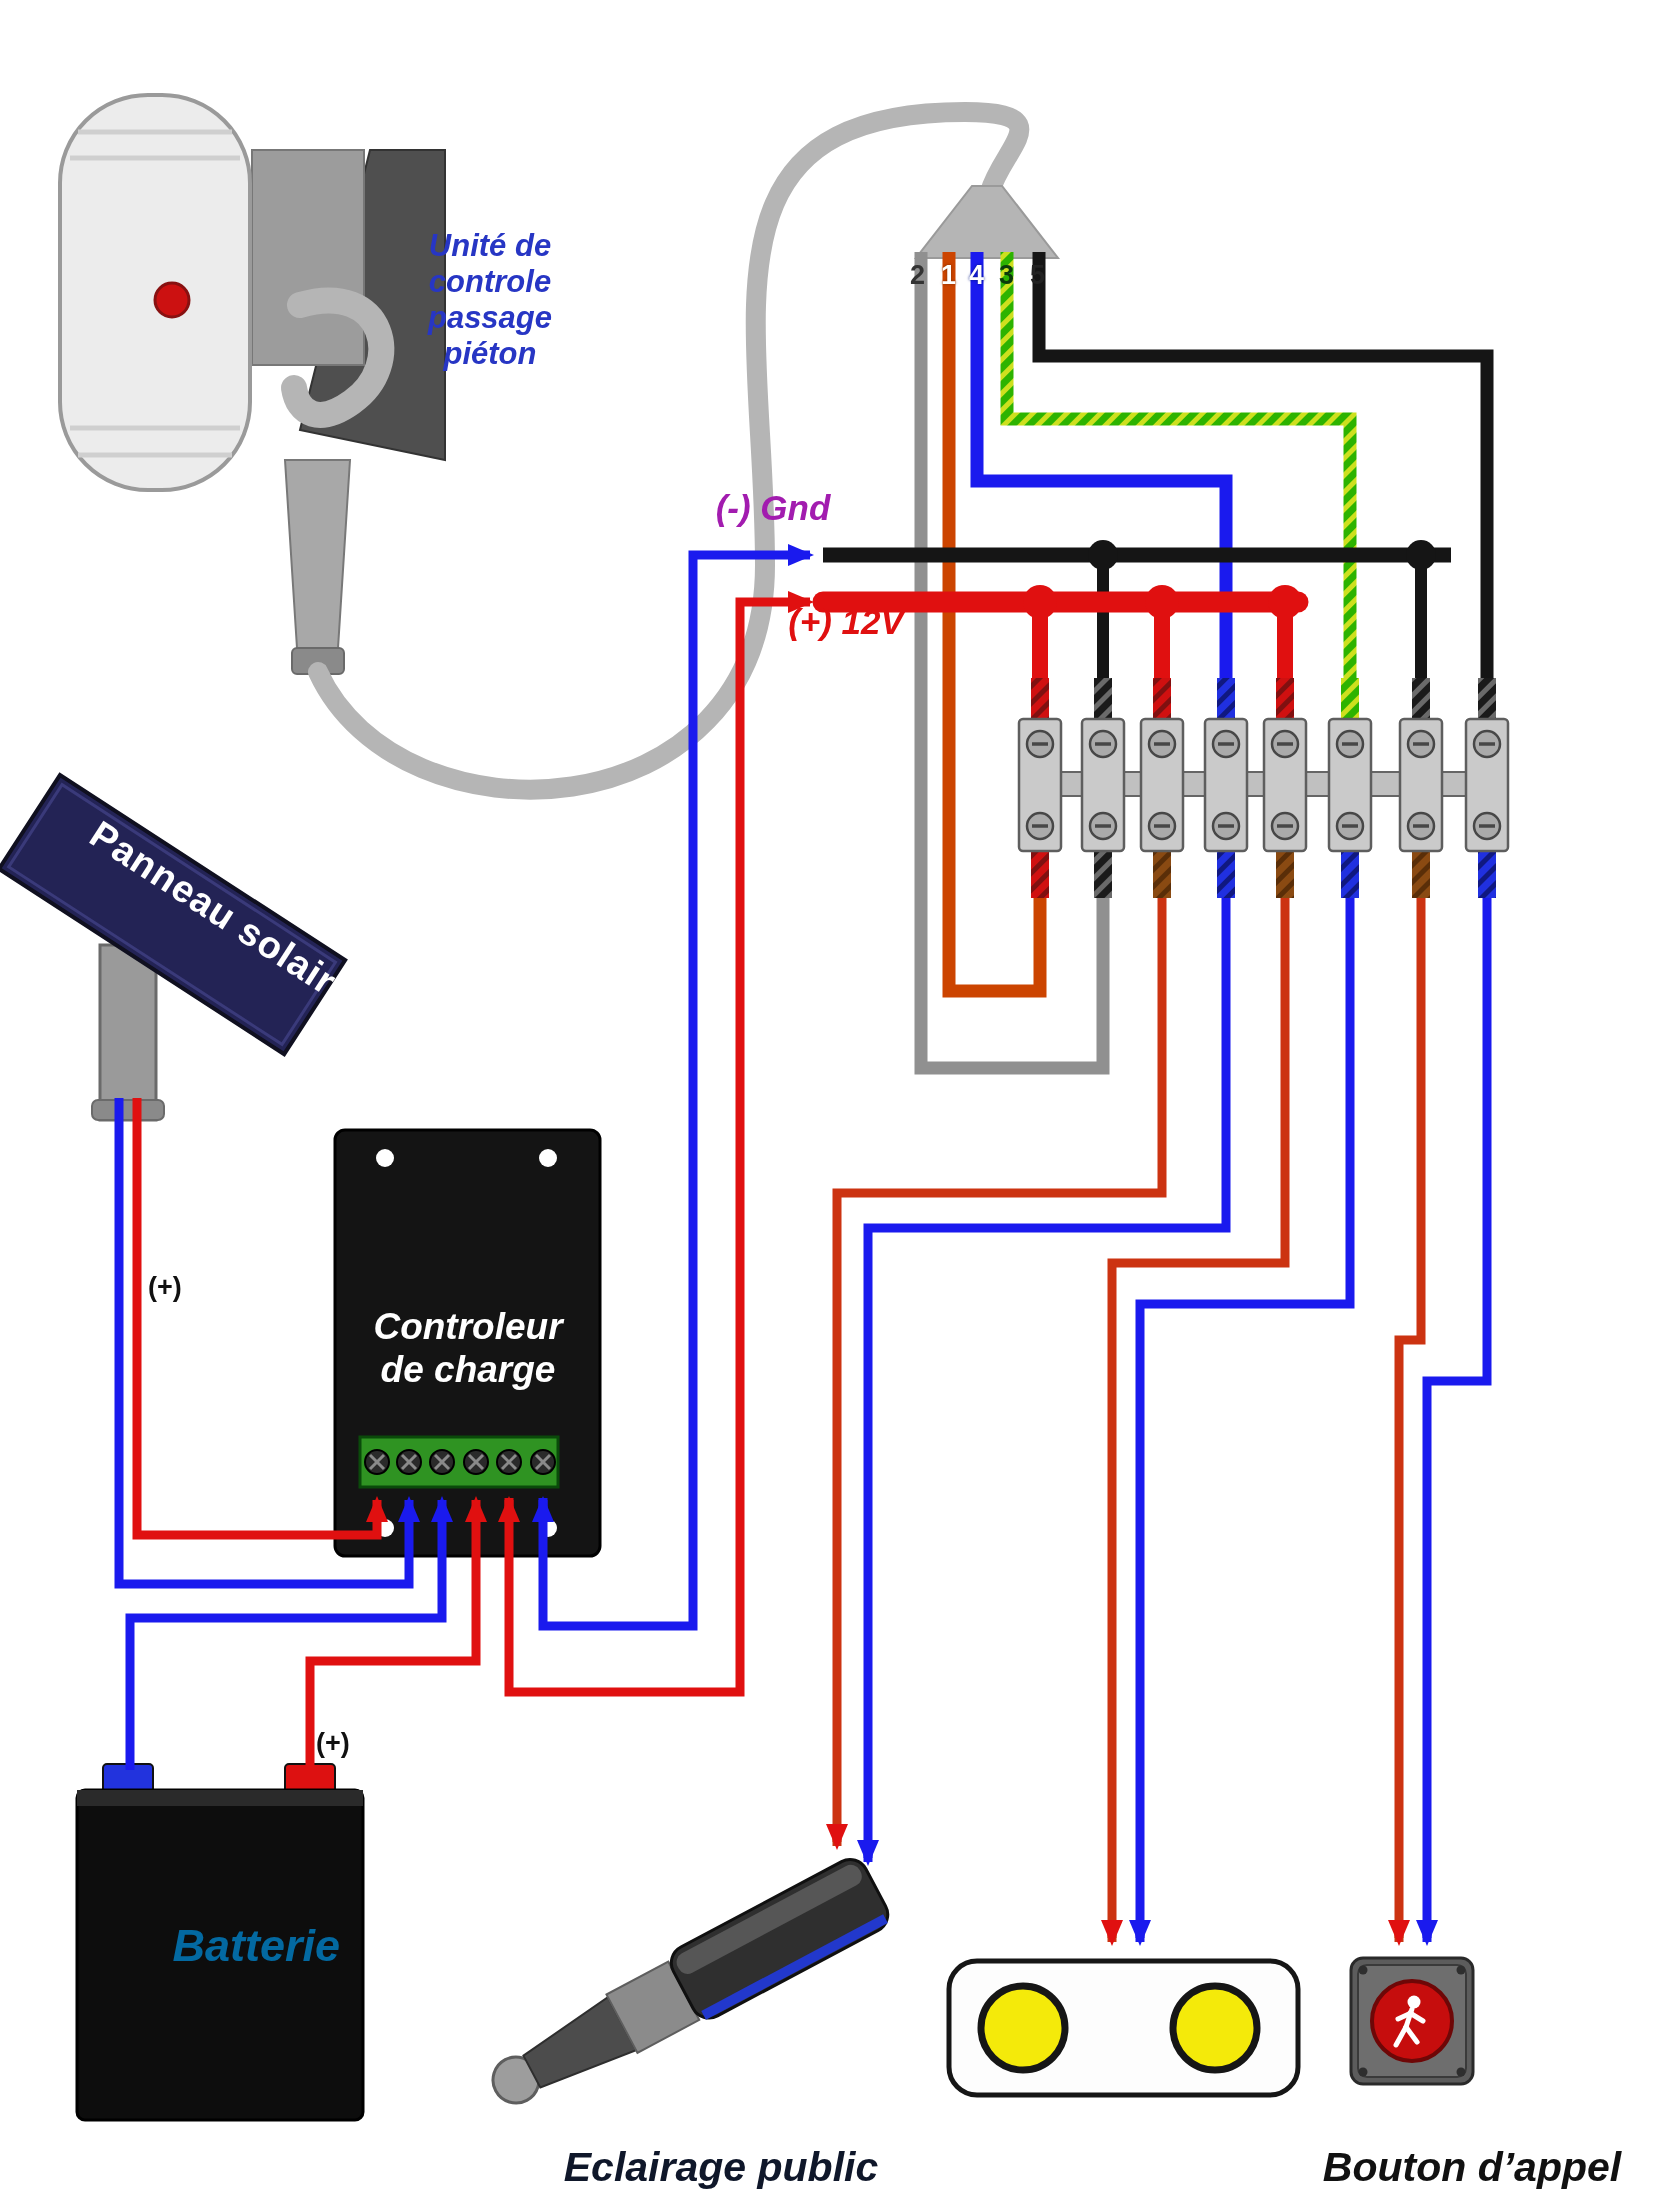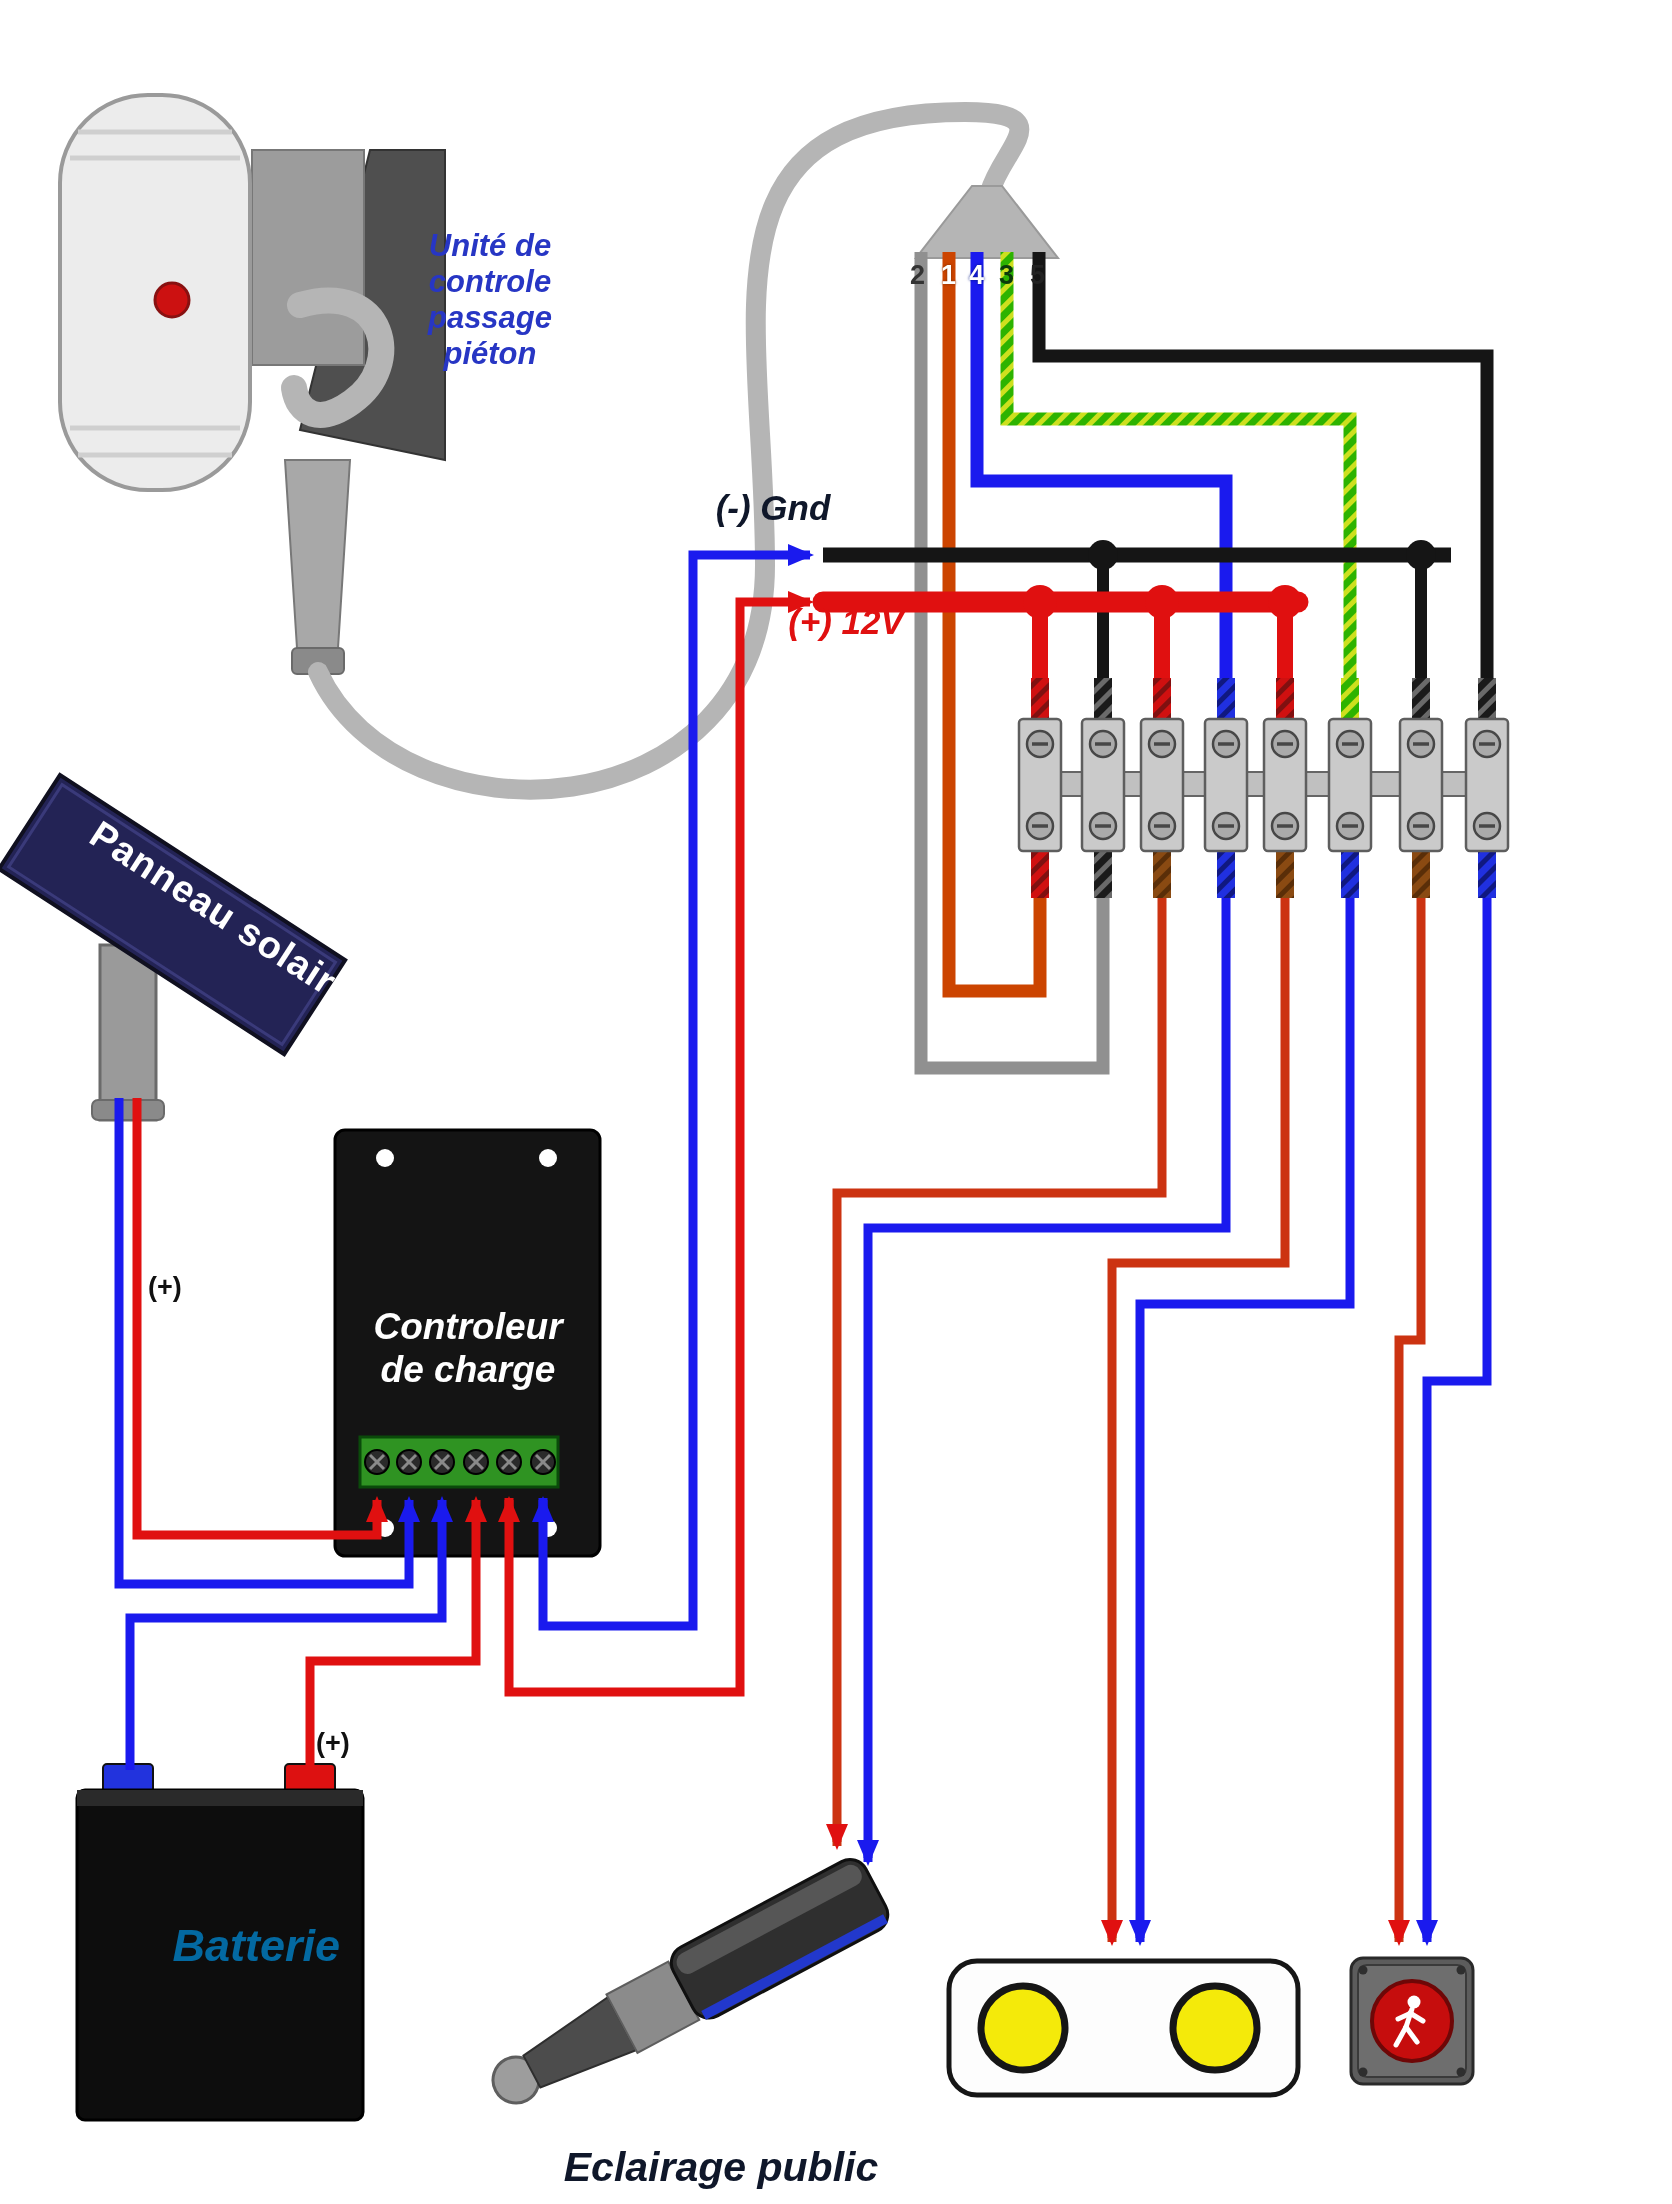--- a/index.html
+++ b/index.html
@@ -5,21 +5,21 @@
   html,body{margin:0;padding:0;background:#fff;}
   #canvas{position:relative;width:1672px;height:2204px;background:#ffffff;overflow:hidden;
           font-family:"Liberation Sans",sans-serif;padding-left:20px;}
   #wires-svg{position:absolute;left:0;top:0;}
   .lbl{position:absolute;font-weight:bold;white-space:pre-line;line-height:1.16;
        font-family:"Liberation Sans",sans-serif;}
   .it{font-style:italic;}
   .ctr{text-align:center;}
   .wnum{position:absolute;font-weight:bold;font-size:27px;line-height:1;}
   #lbl-unit{left:392px;top:228px;width:196px;font-size:31px;color:#2736c4;}
-  #lbl-gnd{left:688px;top:488px;width:170px;font-size:35px;color:#0f172a;}
+  #lbl-gnd{left:688px;top:488px;width:170px;font-size:35px;color:#a21caf;}
   #lbl-12v{left:756px;top:602px;width:180px;font-size:35px;color:#e01010;}
   #lbl-panel{left:106px;top:812px;width:340px;font-size:38px;color:#ffffff;
              transform:rotate(33deg);transform-origin:0 0;letter-spacing:1px;}
   #lbl-splus{left:148px;top:1272px;width:70px;font-size:27px;color:#111;}
   #lbl-ctrl{left:345px;top:1262px;width:246px;font-size:37px;color:#fff;margin-top:44px;}
   #lbl-bplus{left:316px;top:1728px;width:70px;font-size:27px;color:#111;}
   #lbl-batt{left:100px;top:1920px;width:240px;font-size:45px;color:#0369a1;text-align:right;}
   #lbl-light{left:551px;top:2144px;width:340px;font-size:41px;color:#0f172a;}
   #lbl-flash{left:947px;top:2144px;width:340px;font-size:41px;color:#111;}
   #lbl-button{left:1296px;top:2144px;width:352px;font-size:41px;color:#111;}
@@ -255,20 +255,21 @@
 piéton</div>
 <div class="lbl it ctr" id="lbl-gnd">(-) Gnd</div>
 <div class="lbl it ctr" id="lbl-12v">(+) 12V</div>
 <div class="lbl" id="lbl-panel">Panneau solaire</div>
 <div class="lbl" id="lbl-splus">(+)</div>
 <div class="lbl it ctr" id="lbl-ctrl">Controleur
 de charge</div>
 <div class="lbl" id="lbl-bplus">(+)</div>
 <div class="lbl it ctr" id="lbl-batt">Batterie</div>
 <div class="lbl it ctr" id="lbl-light">Eclairage public</div>
+<div class="lbl it ctr" id="lbl-button">Bouton d’appel</div>
 
 <span class="wnum" id="n2">2</span>
 <span class="wnum" id="n1">1</span>
 <span class="wnum" id="n4">4</span>
 <span class="wnum" id="n3">3</span>
 <span class="wnum" id="n5">5</span>
 
 </div>
 
 </body></html>

